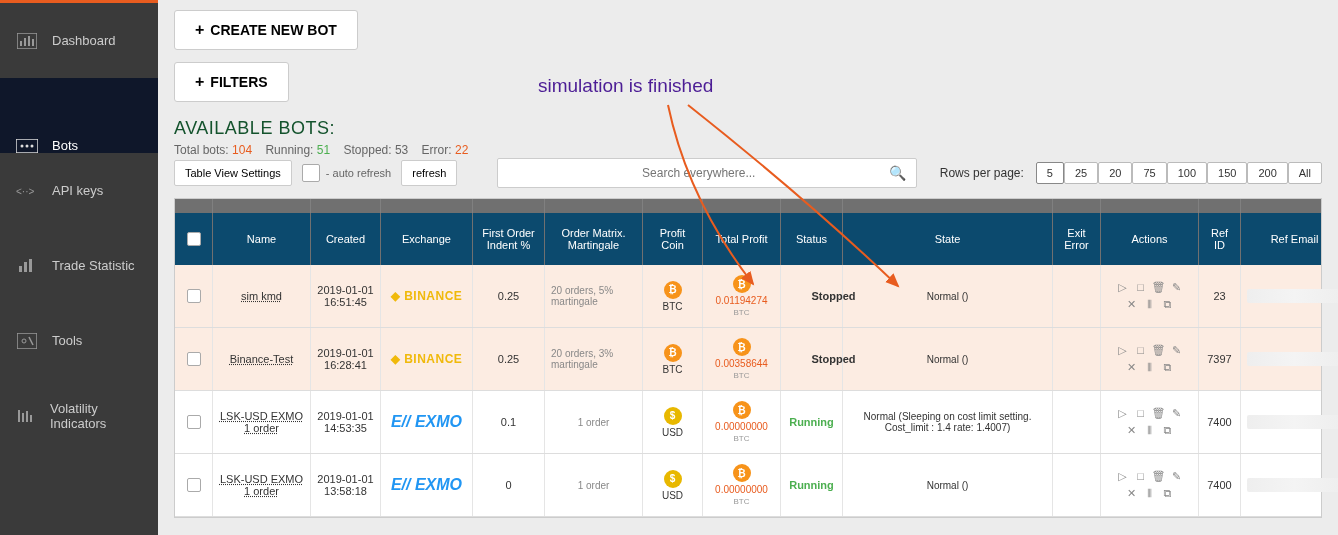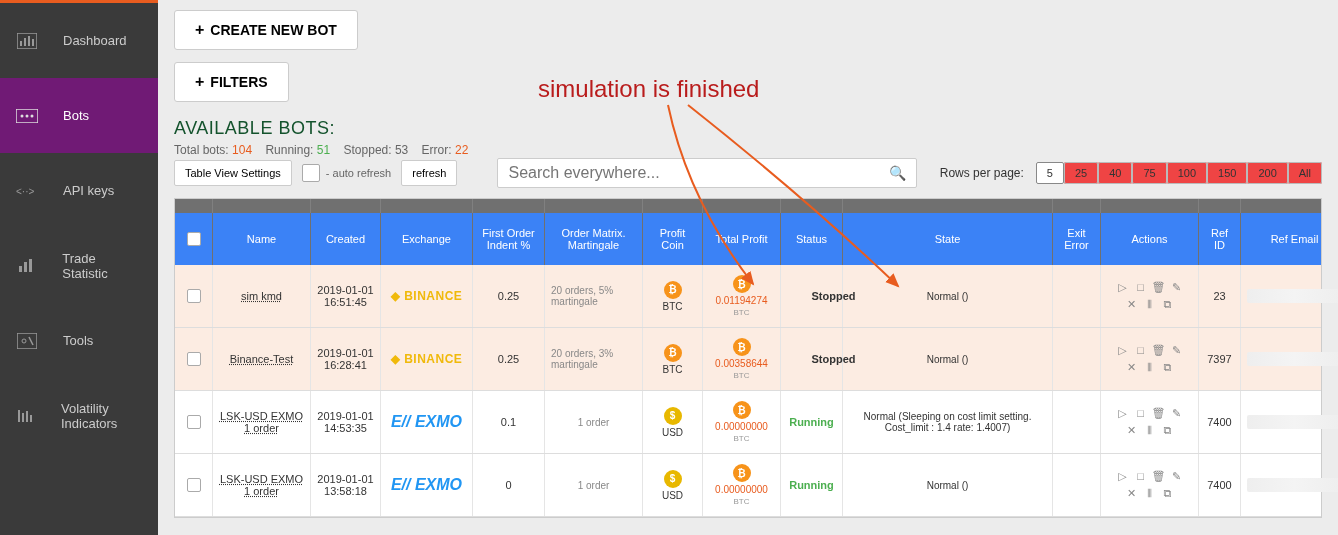--- a/index.html
+++ b/index.html
@@ -3,49 +3,49 @@
 <meta charset="utf-8">
 <style>
 * { box-sizing: border-box; margin: 0; padding: 0; }
 body { font-family: Arial, sans-serif; font-size: 12px; background: #ececec; color: #333; overflow-x: hidden; }
 .app { display: flex; width: 1338px; height: 535px; }
 .sidebar {
   width: 158px; background: #3a3a3a; color: #ccc; flex-shrink: 0;
   border-top: 3px solid #e85c1f;
 }
 .sidebar-item {
-  display: flex; align-items: center; gap: 25px; height: 75px;
+  display: flex; align-items: center; gap: 14px; height: 75px;
   padding: 0 16px; cursor: pointer; font-size: 13px;
 }
-.sidebar-item.active { background: #701a75; color: #fff; position: relative;}
+.sidebar-item.active { background: #0f172a; color: #fff; position: relative; align-items: flex-end;}
 .sidebar-item .icon { width: 22px; display:flex; justify-content:center;}
 .sidebar-item svg { fill: #999; }
 .sidebar-item.active svg { fill: #ddd; }
 .main { flex: 1; padding: 10px 16px; overflow: hidden; position: relative;}
 .btn {
   background: #fff; border: 1px solid #ccc; border-radius: 3px;
   padding: 8px 16px; font-size: 13px; cursor: pointer;
   display:inline-flex; align-items:center; gap:6px;
 }
 .btn-bold { font-weight: bold; font-size: 14px; padding: 10px 20px; }
 .section-title { font-size: 18px; color:#14532d; margin: 16px 0 4px; letter-spacing: 0.5px;}
 .stats { font-size: 12px; color:#666; margin-bottom: 1px;}
 .stats .red { color:#e85c1f; }
 .stats .green { color:#4caf50; }
 .controls-row { display:flex; align-items:center; gap:10px; margin-bottom:10px;}
 .small-btn { background:#fff; border:1px solid #ccc; border-radius:2px; padding:6px 10px; font-size:11px; cursor:pointer;}
 .checkbox-box { width:18px; height:18px; border:1px solid #aaa; background:#fff; border-radius:2px;}
 .search-wrap { flex:1; max-width:420px; display:flex; align-items:center; background:#fff; border:1px solid #ccc; border-radius:2px; height:30px; padding:0 10px;}
-.search-wrap input { border:none; outline:none; width:100%; font-size:16px; background:transparent;}
+.search-wrap input { border:none; outline:none; width:100%; font-size:12px; background:transparent;text-align:center;}
 .search-wrap .sicon { color:#aaa; font-size:14px; }
 .rows-per-page { display:flex; align-items:center; gap:12px; margin-left:auto;}
-.rows-per-page .pbtn { border:1px solid #bbb; background:#ef4444; padding:4px 10px; font-size:11px; border-radius:2px; cursor:pointer;}
+.rows-per-page .pbtn { border:1px solid #bbb; background:#ffffff; padding:4px 10px; font-size:11px; border-radius:2px; cursor:pointer;}
 .rows-per-page .pbtn.active { background:#fff; border-color:#888;}
 .table-wrap { border:1px solid #ccc; }
-.thead { display:flex; background:#3b82f6; color:#fff; font-size:11px;}
+.thead { display:flex; background:#0c4a6e; color:#fff; font-size:11px;}
 .thead .th { padding:14px 6px; text-align:center; border-right:1px solid #707070; display:flex; align-items:center; justify-content:center;}
 .filter-row { display:flex; background:#707070;}
 .filter-row .th { height:14px; border-right:1px solid #808080;}
 .tbody .tr { display:flex; background:#fff; border-bottom:1px solid #ddd; min-height:62px;}
 .tbody .tr.peach { background:#fcece2; }
 .td { padding:10px 6px; display:flex; align-items:center; justify-content:center; text-align:center; font-size:11px; border-right:1px solid #e5e5e5;}
 .col-check { width:38px; }
 .col-name { width:98px; }
 .col-created { width:70px; }
 .col-exchange { width:92px; }
@@ -67,21 +67,21 @@
 .coin-btc { background:#f7931a; }
 .coin-usd { background:#e8b800; }
 .profit-col { flex-direction:column; gap:2px; }
 .profit-val { color:#e85c1f; font-size:10px; }
 .profit-unit { font-size:8px; color:#999;}
 .status-stopped { font-weight:bold; color:#333;padding-left:44px;}
 .status-running { font-weight:bold; color:#4caf50;}
 .actions-icons { display:flex; flex-wrap:wrap; gap:4px; justify-content:center; color:#888;}
 .actions-icons span { cursor:pointer; width:14px; text-align:center;}
 .blur-strip { width:100px; height:14px; background:linear-gradient(90deg,#eee,#f4f4f4,#eee); border-radius:2px;}
-.annotation { position:absolute; color:#b91c1c; font-size:24px; pointer-events:none;}
+.annotation { position:absolute; color:#4c1d95; font-size:19px; pointer-events:none;}
 .arrow { position:absolute; pointer-events:none; }
 .plus { font-size:16px; font-weight:bold;}
 .auto-refresh { display:flex; align-items:center; gap:6px; font-size:11px; color:#666;}
 .matrix-text { color:#888; font-size:10px; text-align:left;}
 .thead .th, .filter-row .th { flex-shrink:0; }
 .td { flex-shrink:0; }
 </style>
 </head>
 <body>
 
@@ -184,21 +184,21 @@
         <span>- auto refresh</span>
       </div>
       <button class="small-btn">refresh</button>
       <div style="width:20px"></div>
       <div class="search-wrap">
         <input type="text" placeholder="Search everywhere..." style="">
         <span class="sicon">🔍</span>
       </div>
       <div class="rows-per-page">
         <span>Rows per page:</span>
-        <span id="rpp-buttons"><span class="pbtn active">5</span><span class="pbtn">25</span><span class="pbtn">40</span><span class="pbtn">75</span><span class="pbtn">100</span><span class="pbtn">150</span><span class="pbtn">200</span><span class="pbtn">All</span></span>
+        <span id="rpp-buttons"><span class="pbtn active">5</span><span class="pbtn">25</span><span class="pbtn">20</span><span class="pbtn">75</span><span class="pbtn">100</span><span class="pbtn">150</span><span class="pbtn">200</span><span class="pbtn">All</span></span>
       </div>
     </div>
 
     <div class="table-wrap">
       <div class="filter-row" id="filter-row">
           <div class="th col-check"></div>
           <div class="th col-name"></div>
           <div class="th col-created"></div>
           <div class="th col-exchange"></div>
           <div class="th col-indent"></div>

